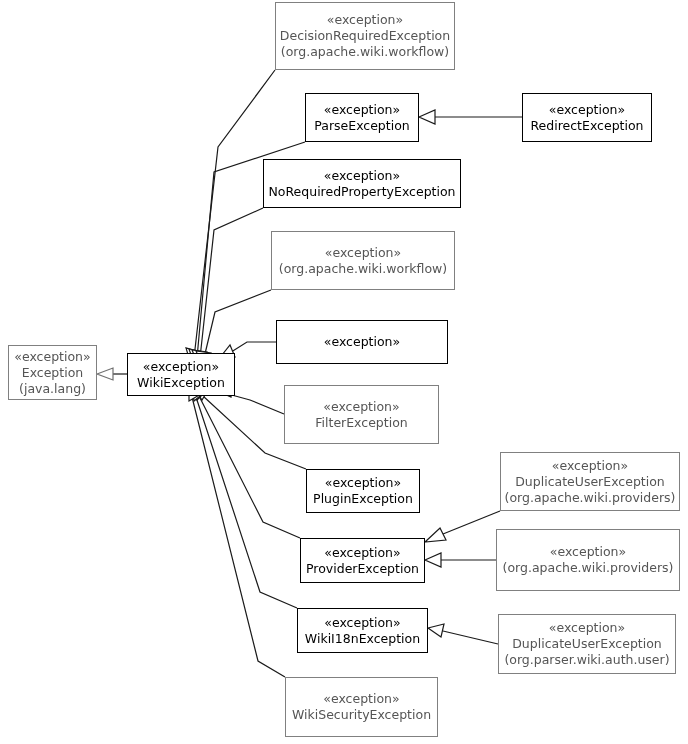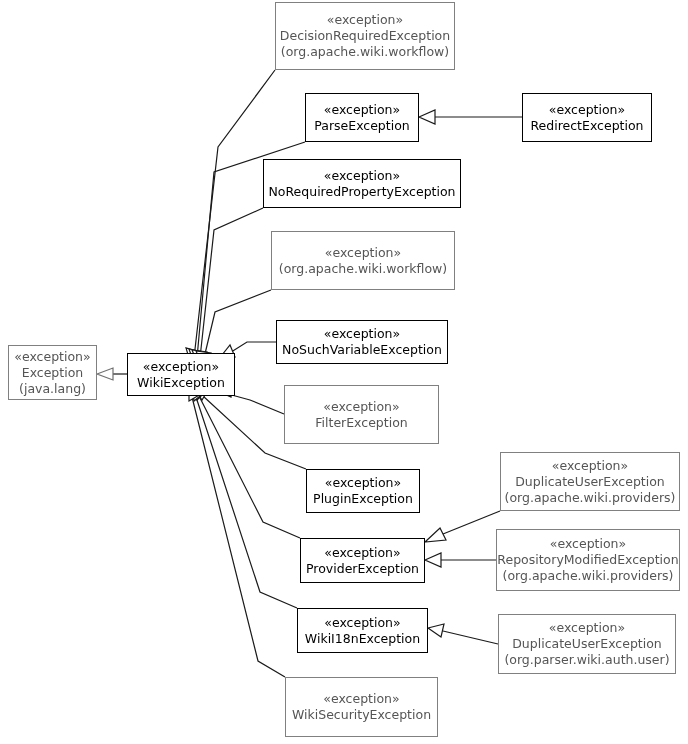--- a/index.html
+++ b/index.html
@@ -149,21 +149,20 @@
     <span class="cname">NoRequiredPropertyException</span>
   </div>
 
   <div class="uml-class muted" style="left:271px;top:231px;width:184px;height:59px;">
     <span class="stereotype">«exception»</span>
     <span class="pkg">(org.apache.wiki.workflow)</span>
   </div>
 
   <div class="uml-class" style="left:276px;top:320px;width:172px;height:44px;">
     <span class="stereotype">«exception»</span>
-    <span class="cname">NoSuchVariableException</span>
   </div>
 
   <div class="uml-class muted" style="left:8px;top:345px;width:89px;height:55px;">
     <span class="stereotype">«exception»</span>
     <span class="cname">Exception</span>
     <span class="pkg">(java.lang)</span>
   </div>
 
   <div class="uml-class" style="left:127px;top:353px;width:108px;height:43px;">
     <span class="stereotype">«exception»</span>
@@ -181,21 +180,20 @@
     <span class="pkg">(org.apache.wiki.providers)</span>
   </div>
 
   <div class="uml-class" style="left:306px;top:469px;width:114px;height:44px;">
     <span class="stereotype">«exception»</span>
     <span class="cname">PluginException</span>
   </div>
 
   <div class="uml-class muted" style="left:496px;top:529px;width:184px;height:62px;">
     <span class="stereotype">«exception»</span>
-    <span class="cname">RepositoryModifiedException</span>
     <span class="pkg">(org.apache.wiki.providers)</span>
   </div>
 
   <div class="uml-class" style="left:300px;top:538px;width:125px;height:45px;">
     <span class="stereotype">«exception»</span>
     <span class="cname">ProviderException</span>
   </div>
 
   <div class="uml-class muted" style="left:498px;top:614px;width:178px;height:60px;">
     <span class="stereotype">«exception»</span>

